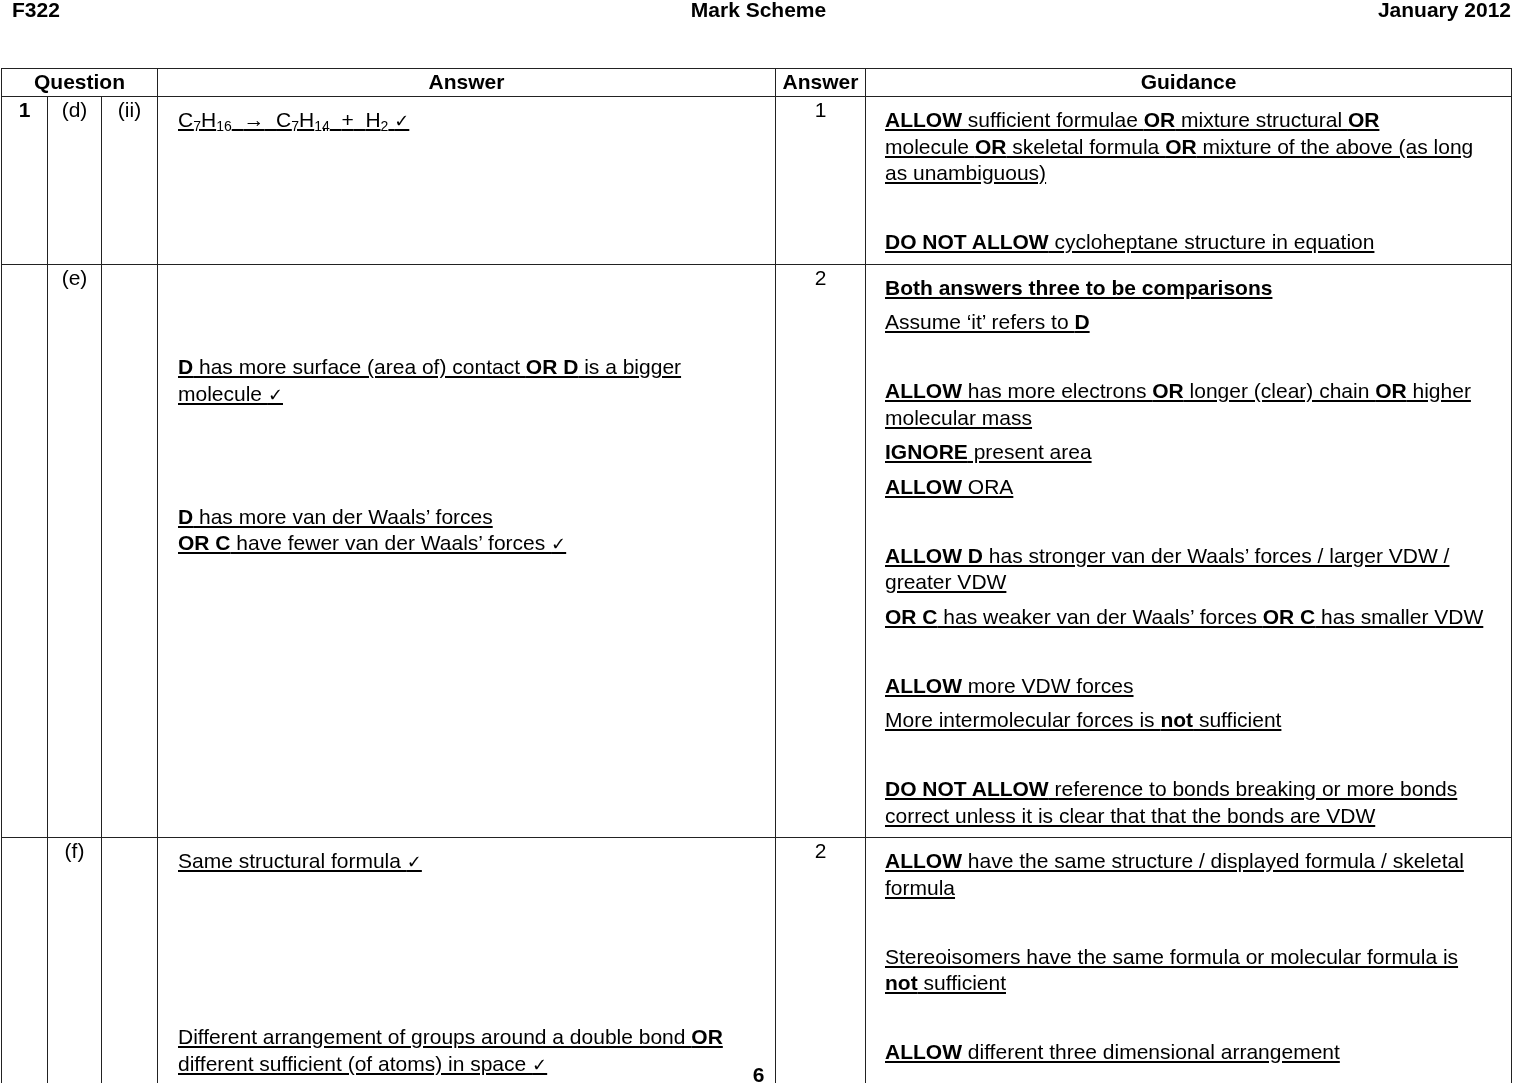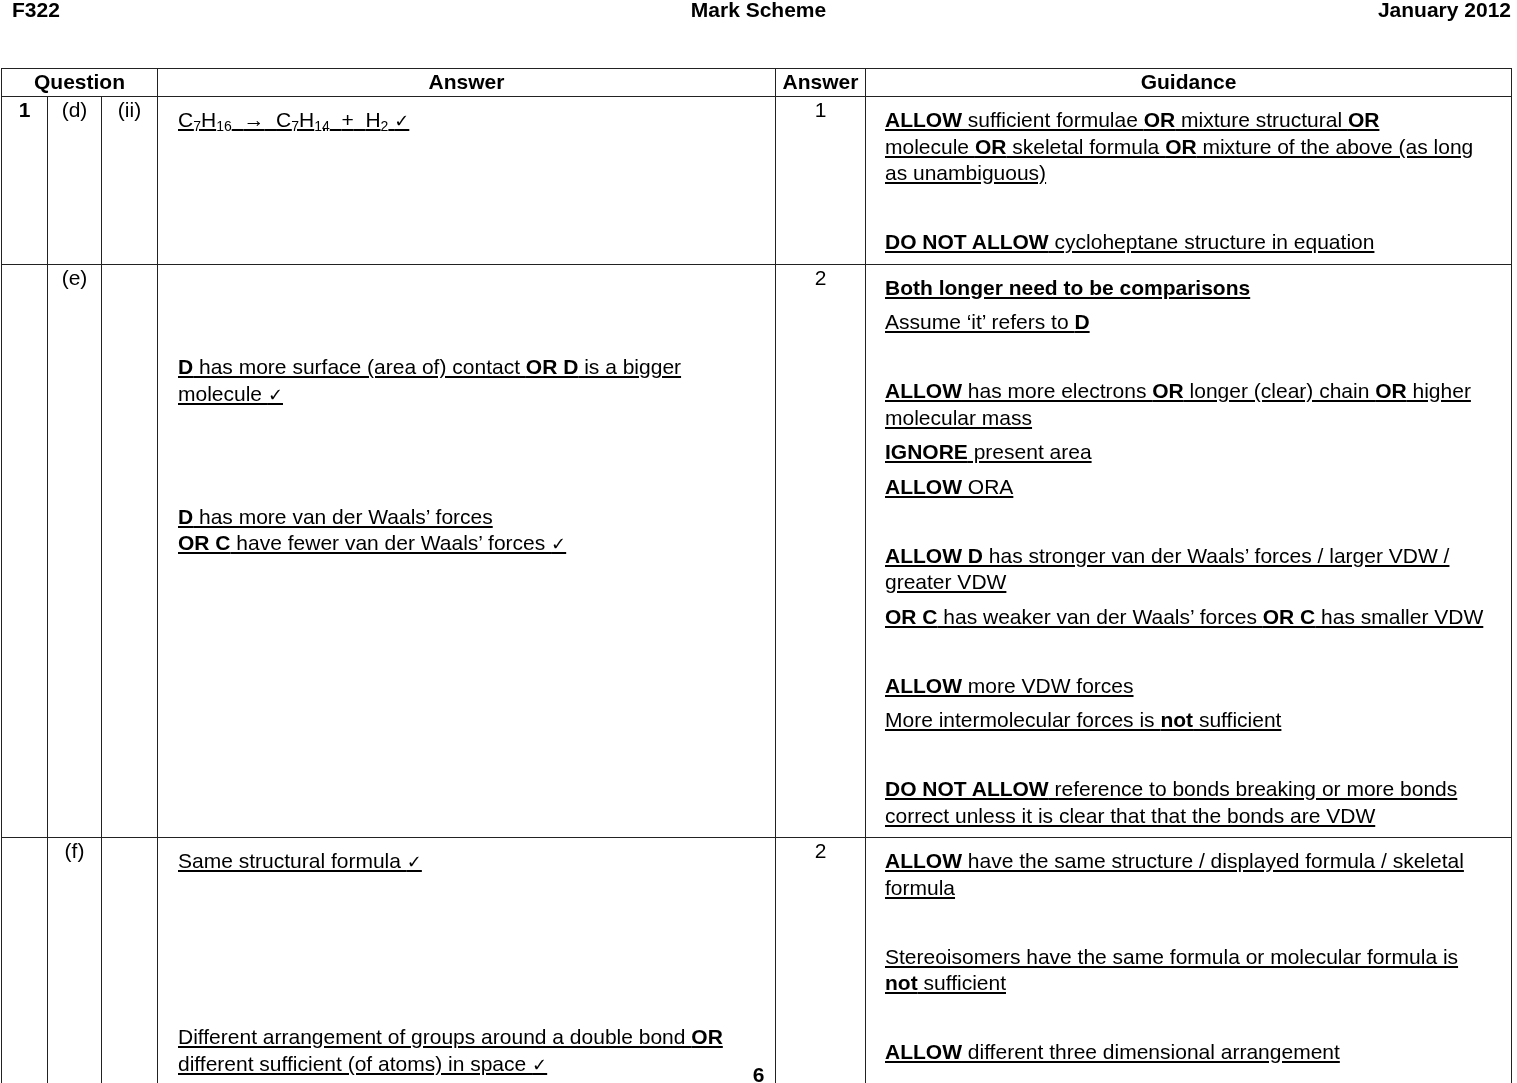--- a/index.html
+++ b/index.html
@@ -95,21 +95,21 @@
           <div class="gap"></div>
           <div class="gap"></div>
       <p class="p"><b>D</b><span> has more surface (area of) contact </span><b>OR D</b><span> is a bigger molecule </span><span class="tick">✓</span></p>
       <div class="gap"></div>
           <div class="gap"></div>
           <div class="gap"></div>
       <p class="p"><b>D</b><span> has more van der Waals’ forces</span><br><b>OR C</b><span> have fewer van der Waals’ forces </span><span class="tick">✓</span></p>
     </td>
     <td class="mk">2</td>
     <td class="gd">
-      <p class="p"><b>Both longer need to be comparisons</b></p>
+      <p class="p"><b>Both answers three to be comparisons</b></p>
       <p class="p"><span>Assume ‘it’ refers to </span><b>D</b></p>
       <div class="gap"></div>
       <p class="p"><b>ALLOW</b><span> has more electrons </span><b>OR</b><span> longer (clear) chain </span><b>OR</b><span> higher molecular mass</span></p>
       <p class="p"><b>IGNORE</b><span> present area</span></p>
       <p class="p"><b>ALLOW</b><span> ORA</span></p>
       <div class="gap"></div>
       <p class="p"><b>ALLOW D</b><span> has stronger van der Waals’ forces / larger VDW / greater VDW</span></p>
       <p class="p"><b>OR C</b><span> has weaker van der Waals’ forces </span><b>OR C</b><span> has smaller VDW</span></p>
       <div class="gap"></div>
       <p class="p"><b>ALLOW</b><span> more VDW forces</span></p>

